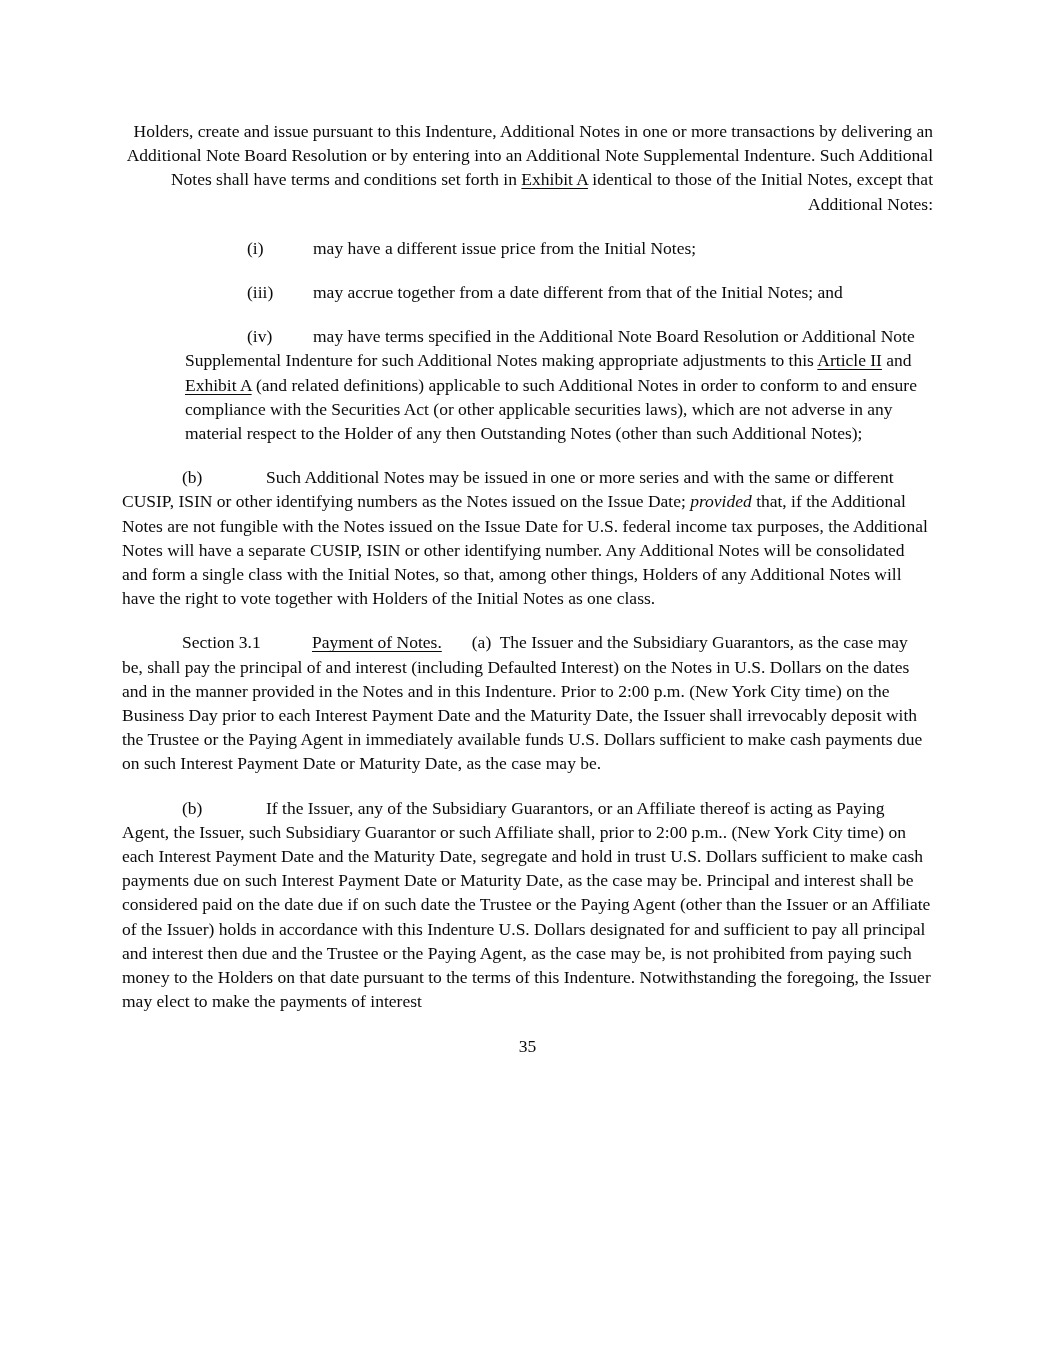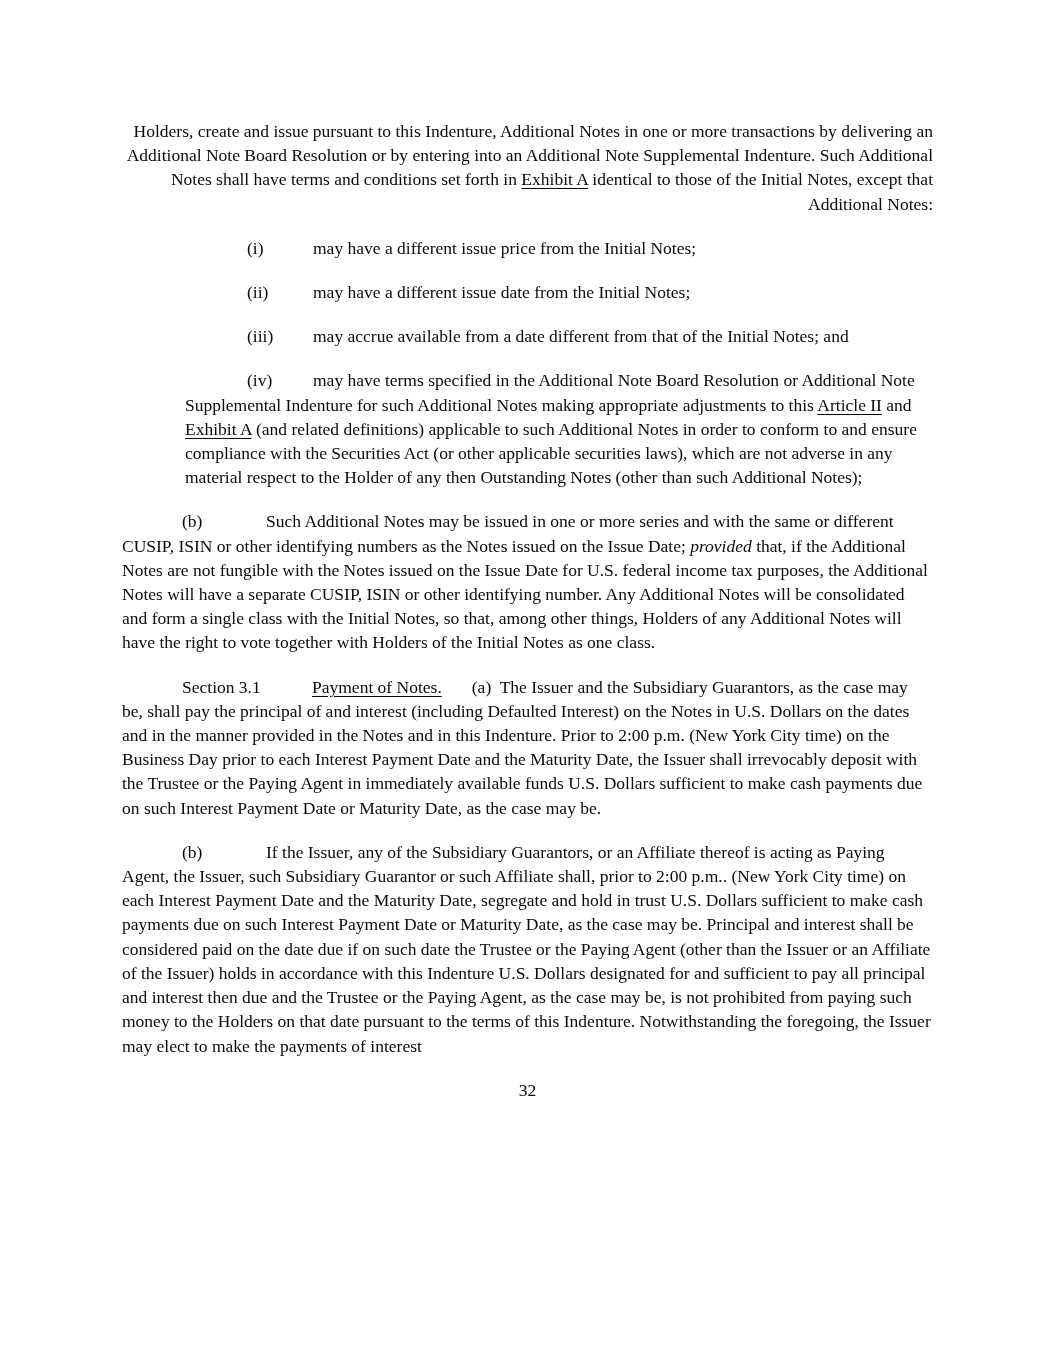--- a/index.html
+++ b/index.html
@@ -66,29 +66,28 @@
 </style>
 </head>
 <body>
 
 <div class="page">
 
   <p class="plain-para"><span>Holders, create and issue pursuant to this Indenture, Additional Notes in one or more transactions by delivering an Additional Note Board Resolution or by entering into an Additional Note Supplemental Indenture. Such Additional Notes shall have terms and conditions set forth in </span><span class="u">Exhibit A</span><span> identical to those of the Initial Notes, except that Additional Notes:</span></p>
 
   <p class="list-item"><span class="marker-tab">(i)</span><span>may have a different issue price from the Initial Notes;</span></p>
 
-  <p class="list-item"><span class="marker-tab">(ii)</span><span>may have a different issue date from the Initial Notes;</span></p>
 
-  <p class="list-item"><span class="marker-tab">(iii)</span><span>may accrue available from a date different from that of the Initial Notes; and</span></p>
+  <p class="list-item"><span class="marker-tab">(iii)</span><span>may accrue together from a date different from that of the Initial Notes; and</span></p>
 
   <p class="list-item"><span class="marker-tab">(iv)</span><span>may have terms specified in the Additional Note Board Resolution or Additional Note Supplemental Indenture for such Additional Notes making appropriate adjustments to this </span><span class="u">Article II</span><span> and </span><span class="u">Exhibit A</span><span> (and related definitions) applicable to such Additional Notes in order to conform to and ensure compliance with the Securities Act (or other applicable securities laws), which are not adverse in any material respect to the Holder of any then Outstanding Notes (other than such Additional Notes);</span></p>
 
   <p class="para"><span class="para-marker">(b)</span><span>Such Additional Notes may be issued in one or more series and with the same or different CUSIP, ISIN or other identifying numbers as the Notes issued on the Issue Date; </span><span class="it">provided</span><span> that, if the Additional Notes are not fungible with the Notes issued on the Issue Date for U.S. federal income tax purposes, the Additional Notes will have a separate CUSIP, ISIN or other identifying number. Any Additional Notes will be consolidated and form a single class with the Initial Notes, so that, among other things, Holders of any Additional Notes will have the right to vote together with Holders of the Initial Notes as one class.</span></p>
 
 
 
   <p class="para"><span class="sec-label">Section 3.1</span><span class="u">Payment of Notes.</span><span class="gap30"></span><span>(a)&nbsp; The Issuer and the Subsidiary Guarantors, as the case may be, shall pay the principal of and interest (including Defaulted Interest) on the Notes in U.S. Dollars on the dates and in the manner provided in the Notes and in this Indenture. Prior to 2:00 p.m. (New York City time) on the Business Day prior to each Interest Payment Date and the Maturity Date, the Issuer shall irrevocably deposit with the Trustee or the Paying Agent in immediately available funds U.S. Dollars sufficient to make cash payments due on such Interest Payment Date or Maturity Date, as the case may be.</span></p>
 
   <p class="para"><span class="para-marker">(b)</span><span>If the Issuer, any of the Subsidiary Guarantors, or an Affiliate thereof is acting as Paying Agent, the Issuer, such Subsidiary Guarantor or such Affiliate shall, prior to 2:00 p.m.. (New York City time) on each Interest Payment Date and the Maturity Date, segregate and hold in trust U.S. Dollars sufficient to make cash payments due on such Interest Payment Date or Maturity Date, as the case may be. Principal and interest shall be considered paid on the date due if on such date the Trustee or the Paying Agent (other than the Issuer or an Affiliate of the Issuer) holds in accordance with this Indenture U.S. Dollars designated for and sufficient to pay all principal and interest then due and the Trustee or the Paying Agent, as the case may be, is not prohibited from paying such money to the Holders on that date pursuant to the terms of this Indenture. Notwithstanding the foregoing, the Issuer may elect to make the payments of interest</span></p>
 
-  <p class="page-number">32</p>
+  <p class="page-number">35</p>
 
 </div>
 
 </body></html>

